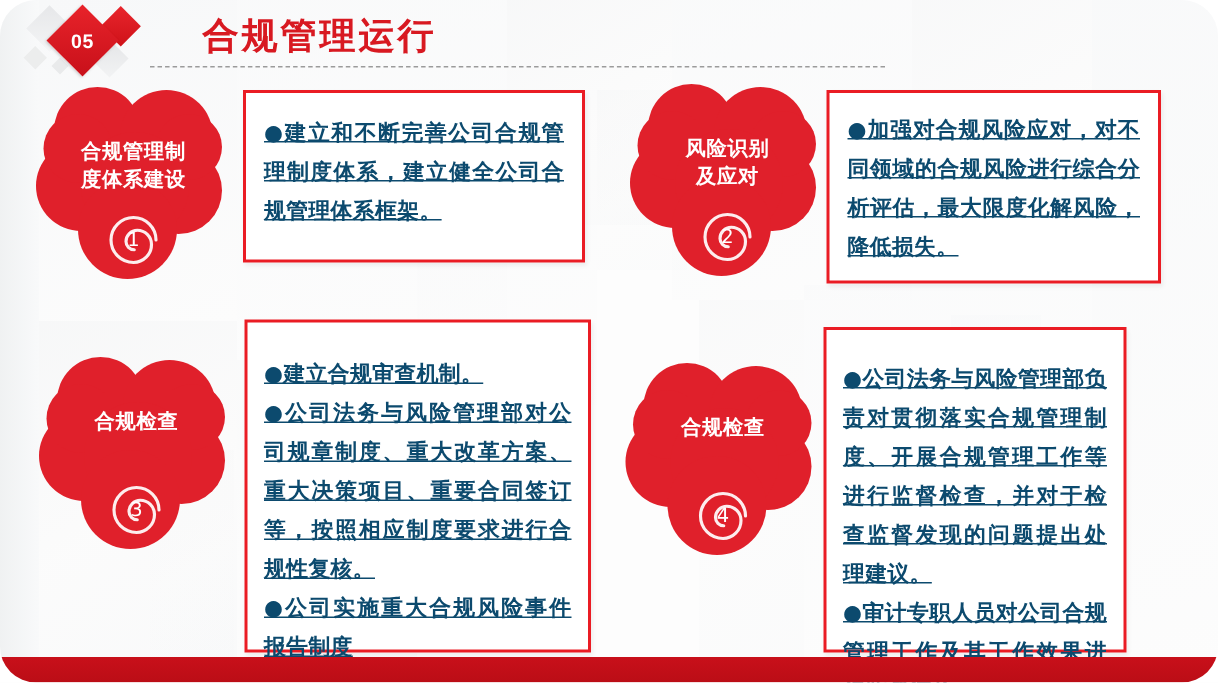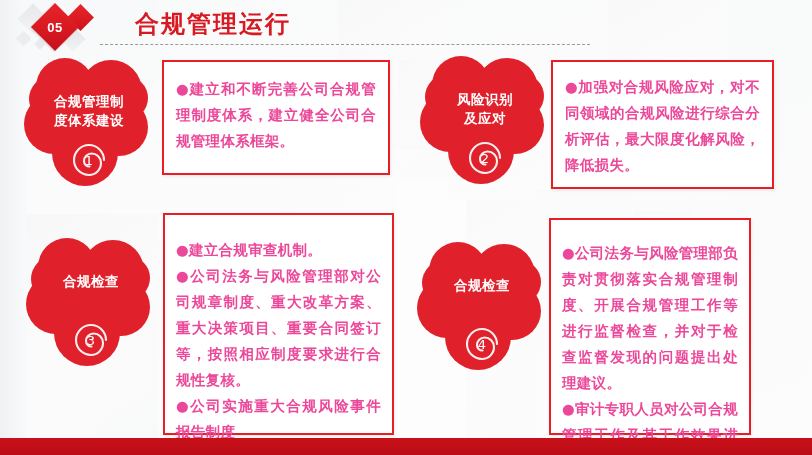--- a/index.html
+++ b/index.html
@@ -1,21 +1,21 @@
 <!DOCTYPE html>
 <html><head>
 <meta charset="utf-8">
 <style>
   html,body{margin:0;padding:0;}
   body{
     width:812px;height:455px;overflow:hidden;
     font-family:"Liberation Sans","DejaVu Sans",sans-serif;
     background:#ffffff;position:relative;
   }
-  #slide{position:absolute;inset:0;width:812px;height:455px;overflow:hidden;background:#fdfdfd;}
+  #slide{position:absolute;inset:0;width:812px;height:455px;overflow:hidden;background:#fdfdfd;border-radius:24px;}
 
   
   .bg-layer{position:absolute;inset:0;pointer-events:none;}
   .panel{position:absolute;background:linear-gradient(150deg,#f2f3f4 0%,#fafafa 55%,#f6f7f8 100%);}
   .panel.lite{background:linear-gradient(160deg,#f7f8f9 0%,#fcfcfc 100%);}
   .panel.edge{background:linear-gradient(90deg,#eef0f1 0%,#f8f9fa 100%);}
 
   
   .header{position:absolute;left:0;top:0;width:812px;height:56px;}
   .diamond-wrap{position:absolute;left:14px;top:2px;width:86px;height:54px;}
@@ -50,22 +50,22 @@
                font-family:"DejaVu Sans","Liberation Sans",sans-serif;}
   .spiral{position:absolute;left:36px;top:78px;width:58px;height:48px;z-index:6;}
   .spiral svg{display:block;}
   .spiral-num{position:absolute;left:36px;top:78px;width:58px;height:48px;display:flex;align-items:center;
               justify-content:center;color:#fff;font-size:13px;z-index:7;
               font-family:"DejaVu Sans","Liberation Sans",sans-serif;}
 
   
   .tbox{position:absolute;background:#ffffff;border:2px solid #ea1c24;box-sizing:border-box;
         box-shadow:1px 2px 3px rgba(0,0,0,.06);}
-  .tbox p{margin:0;color:#ec4899;font-weight:bold;font-size:14.5px;line-height:26px;letter-spacing:.3px;
-          font-family:"DejaVu Sans","Liberation Sans",sans-serif;text-align:justify;}
+  .tbox p{margin:0;color:#0c4a6e;font-weight:bold;font-size:14.5px;line-height:26px;letter-spacing:.3px;
+          font-family:"DejaVu Sans","Liberation Sans",sans-serif;text-align:justify;text-decoration:underline;}
 
   
   .bottombar{position:absolute;left:0;bottom:0;width:812px;height:17px;
              background:linear-gradient(180deg,#c8101a 0%,#bb0d16 100%);}
 </style>
 </head>
 <body>
 
 <div id="slide">
 

